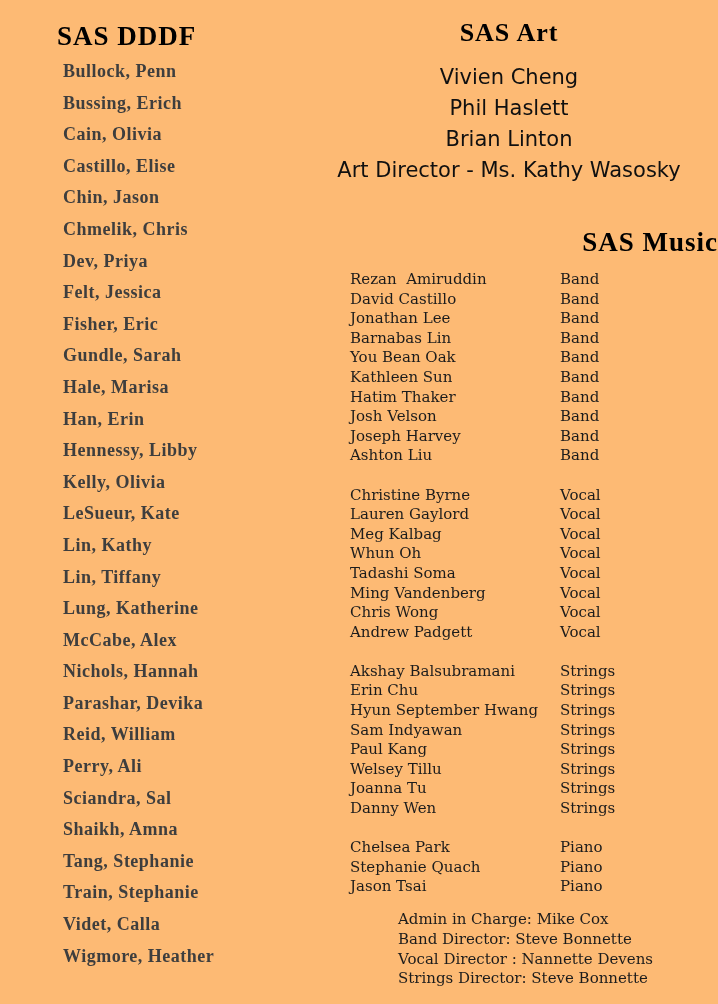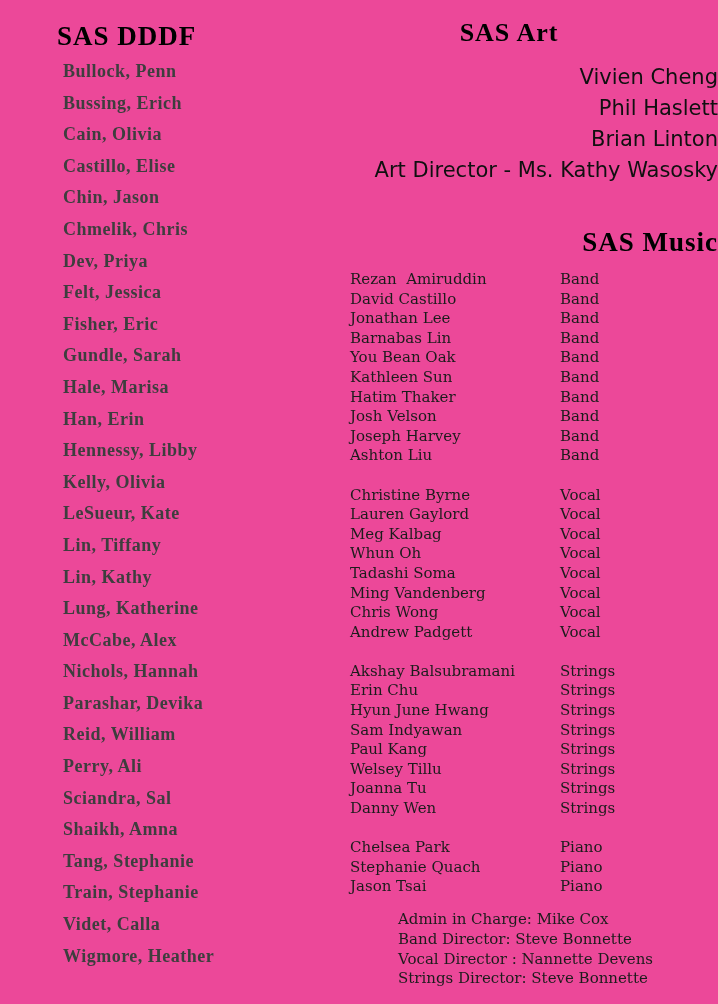--- a/index.html
+++ b/index.html
@@ -1,20 +1,20 @@
 <!DOCTYPE html>
 <html><head>
 <meta charset="utf-8">
 <style>
   html, body { margin: 0; padding: 0; background: #ffffff; }
   .page {
     position: relative;
     width: 718px;
     height: 1004px;
-    background: #ec4899;
+    background: #fdba74;
     font-family: "Liberation Serif", serif;
     overflow: hidden;
   }
 
   
   .dddf-col { position: absolute; top: 20px; left: 57px; width: 243px; }
   .dddf-title {
     font-size: 27px; font-weight: bold; color: #000000;
     letter-spacing: 1px; line-height: 32px;
     font-family: "Liberation Serif", serif;
@@ -29,21 +29,21 @@
   
   .right-col { position: absolute; top: 0; left: 300px; width: 418px; height: 864px; }
 
   .art-title {
     position: absolute; top: 18px; left: 0; width: 100%;
     text-align: center; font-size: 26px; font-weight: bold;
     color: #000000; letter-spacing: 1px; line-height: 30px;
   }
   .art-list {
     position: absolute; top: 62px; left: 0; width: 100%;
-    text-align: right; font-family: "DejaVu Sans", sans-serif;
+    text-align: center; font-family: "DejaVu Sans", sans-serif;
     font-size: 21px; color: #101010;
   }
   .art-list .art-line { height: 31px; line-height: 31px; white-space: nowrap; }
 
   .music-title {
     position: absolute; top: 226px; left: 0; width: 100%;
     text-align: right; font-size: 27px; font-weight: bold;
     color: #000000; letter-spacing: 1px; line-height: 32px;
   }
 
@@ -78,22 +78,22 @@
       <li>Chmelik, Chris</li>
       <li>Dev, Priya</li>
       <li>Felt, Jessica</li>
       <li>Fisher, Eric</li>
       <li>Gundle, Sarah</li>
       <li>Hale, Marisa</li>
       <li>Han, Erin</li>
       <li>Hennessy, Libby</li>
       <li>Kelly, Olivia</li>
       <li>LeSueur, Kate</li>
+      <li>Lin, Kathy</li>
       <li>Lin, Tiffany</li>
-      <li>Lin, Kathy</li>
       <li>Lung, Katherine</li>
       <li>McCabe, Alex</li>
       <li>Nichols, Hannah</li>
       <li>Parashar, Devika</li>
       <li>Reid, William</li>
       <li>Perry, Ali</li>
       <li>Sciandra, Sal</li>
       <li>Shaikh, Amna</li>
       <li>Tang, Stephanie</li>
       <li>Train, Stephanie</li>
@@ -197,21 +197,21 @@
       <div class="music-group">
         <div class="music-row">
           <span class="music-name">Akshay Balsubramani</span>
           <span class="music-role">Strings</span>
         </div>
         <div class="music-row">
           <span class="music-name">Erin Chu</span>
           <span class="music-role">Strings</span>
         </div>
         <div class="music-row">
-          <span class="music-name">Hyun June Hwang</span>
+          <span class="music-name">Hyun September Hwang</span>
           <span class="music-role">Strings</span>
         </div>
         <div class="music-row">
           <span class="music-name">Sam Indyawan</span>
           <span class="music-role">Strings</span>
         </div>
         <div class="music-row">
           <span class="music-name">Paul Kang</span>
           <span class="music-role">Strings</span>
         </div>

